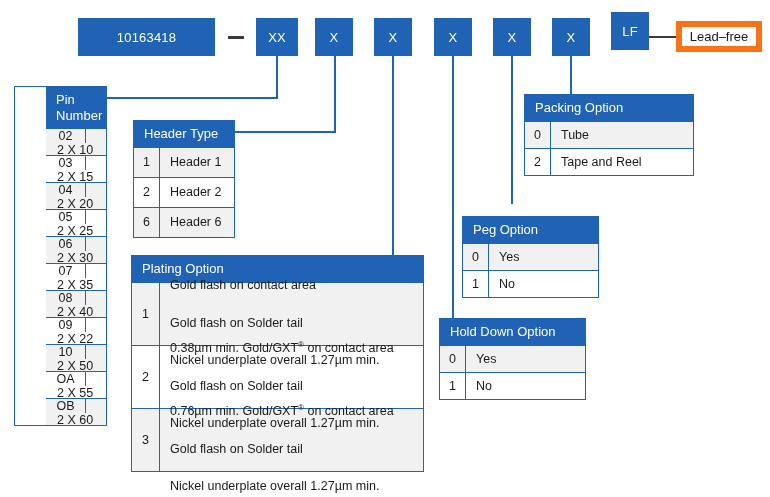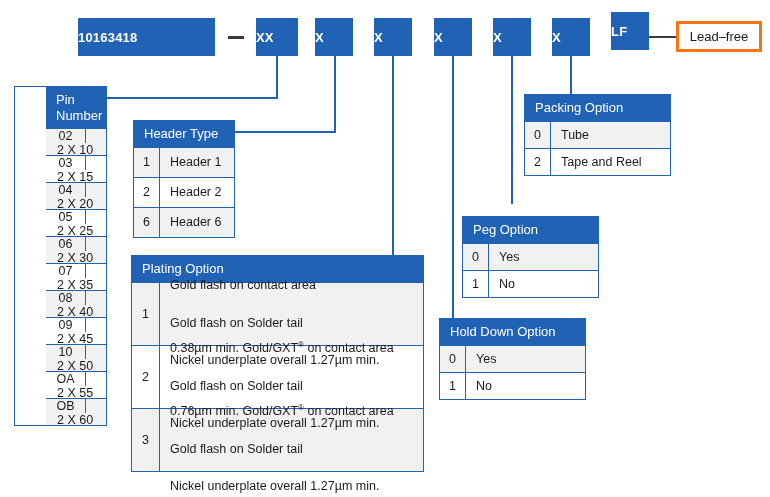--- a/index.html
+++ b/index.html
@@ -17,37 +17,37 @@
     height: 497px;
     overflow: hidden;
     background: #ffffff;
   }
 
   
   .code-box {
     position: absolute;
     background: #2062B4;
     color: #ffffff;
-    font-weight: bold;
+    font-weight: normal;
     font-size: 13px;
     display: flex;
     align-items: center;
-    justify-content: flex-start;
+    justify-content: center;
     letter-spacing: .2px;
     box-sizing: border-box;
   }
   .dash {
     position: absolute;
     background: #3b3b3b;
     height: 3px;
   }
   .leadfree-box {
     position: absolute;
     background: #ffffff;
-    border: 3px solid #f97316;
+    border: 6px solid #f97316;
     color: #1a1a1a;
     font-size: 13px;
     display: flex;
     align-items: center;
     justify-content: center;
     box-sizing: border-box;
   }
   .leadfree-line {
     position: absolute;
     background: #3b3b3b;
@@ -213,21 +213,21 @@
     <div class="tbl-row plain">
       <div class="cell-code">07</div>
       <div class="cell-desc">2 X 35</div>
     </div>
     <div class="tbl-row shade">
       <div class="cell-code">08</div>
       <div class="cell-desc">2 X 40</div>
     </div>
     <div class="tbl-row plain">
       <div class="cell-code">09</div>
-      <div class="cell-desc">2 X 45</div>
+      <div class="cell-desc">2 X 22</div>
     </div>
     <div class="tbl-row shade">
       <div class="cell-code">10</div>
       <div class="cell-desc">2 X 50</div>
     </div>
     <div class="tbl-row plain">
       <div class="cell-code">OA</div>
       <div class="cell-desc">2 X 55</div>
     </div>
     <div class="tbl-row shade">
@@ -297,21 +297,21 @@
     <div class="tbl-row shade">
       <div class="cell-code">0</div>
       <div class="cell-desc">Yes</div>
     </div>
     <div class="tbl-row plain">
       <div class="cell-code">1</div>
       <div class="cell-desc">No</div>
     </div>
   </div>
 
-  <div class="tbl smalltbl" id="packing-table" style="left:524px; top:94px; width:147px;">
+  <div class="tbl smalltbl" id="packing-table" style="left:524px; top:94px; width:170px;">
     <div class="tbl-head">Packing Option</div>
     <div class="tbl-row shade">
       <div class="cell-code">0</div>
       <div class="cell-desc">Tube</div>
     </div>
     <div class="tbl-row plain">
       <div class="cell-code">2</div>
       <div class="cell-desc">Tape and Reel</div>
     </div>
   </div>

